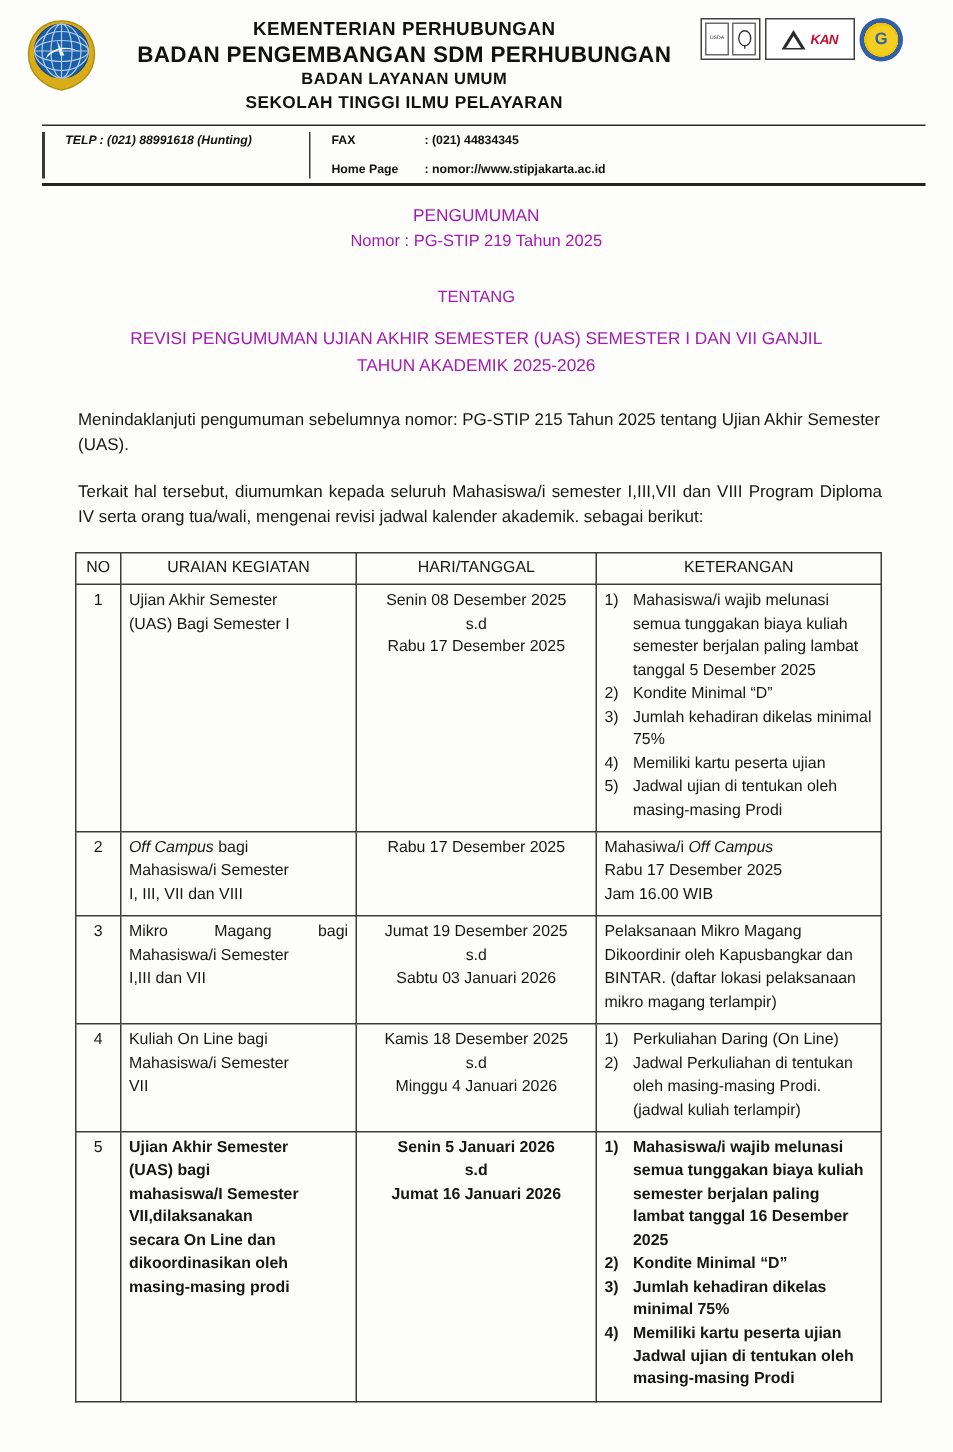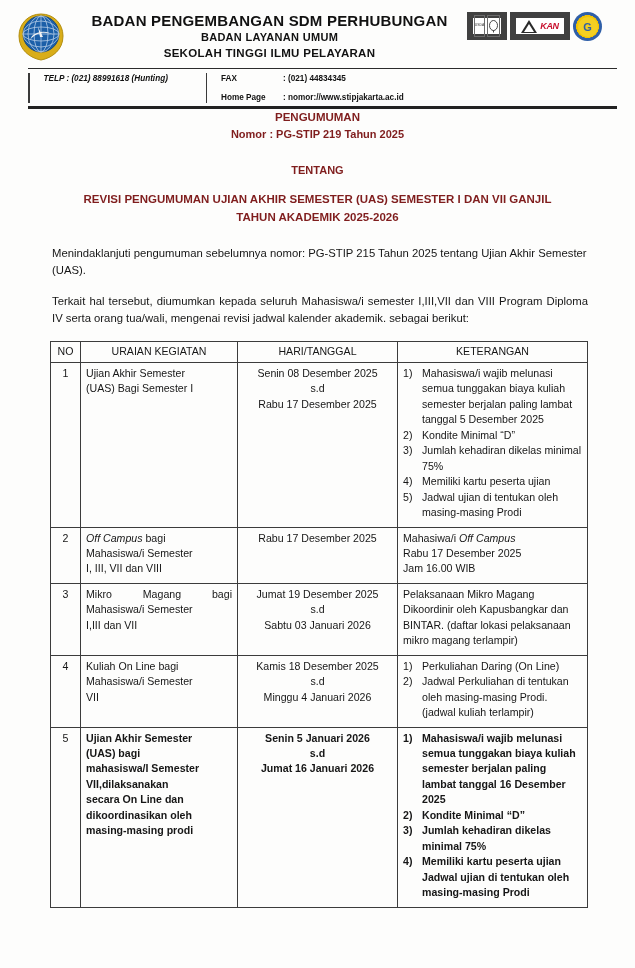--- a/index.html
+++ b/index.html
@@ -80,21 +80,21 @@
   }
   .badges {
     flex: 0 0 auto;
     width: 158px;
     display: flex;
     align-items: flex-start;
     gap: 3px;
     padding-top: 4px;
   }
   .badge-box {
-    border: 6px solid #404040;
+    border: 1px solid #404040;
     background: #fff;
     display: flex;
     align-items: center;
     justify-content: center;
     box-sizing: border-box;
   }
   .badge-a { width: 40px; height: 28px; gap: 2px; padding: 1px; }
   .badge-b { width: 60px; height: 28px; gap: 3px; padding: 1px; }
   .sub-cell {
     border: 1px solid #6b6b6b;
@@ -186,22 +186,22 @@
 
   .rule-thick {
     margin: 3px 8px 0 18px;
     height: 2.4px;
     background: #222;
   }
 
   
   .title-block {
     text-align: center;
-    color: #7f1d1d;
-    font-weight: bold;
+    margin-top: 12px;
+    color: #a21caf;
   }
   .t-pengumuman { font-size: 11.5px; line-height: 1.5; }
   .t-nomor { font-size: 11px; line-height: 1.5; }
   .t-tentang { font-size: 11px; margin-top: 20px; line-height: 1.5; text-align: center; }
   .t-subject {
     font-size: 11.5px;
     margin-top: 12px;
     line-height: 1.55;
     padding: 0 24px;
   }
@@ -283,20 +283,21 @@
               <line x1="7" y1="24" x2="43" y2="24"></line>
               <line x1="25" y1="6" x2="25" y2="42"></line>
             </g>
             <path d="M14 30 C20 22 30 21 38 25 C32 21 23 20 16 26 Z" fill="#f2f2f2"></path>
             <path d="M22 17 L27 27 L24 27 Z" fill="#f2f2f2"></path>
           </svg>
         </div>
       </div>
 
       <div class="lh-titles">
+        <div class="lh-line1">KEMENTERIAN PERHUBUNGAN</div>
         <div class="lh-line2">BADAN PENGEMBANGAN SDM PERHUBUNGAN</div>
         <div class="lh-line3">BADAN LAYANAN UMUM</div>
         <div class="lh-line4">SEKOLAH TINGGI ILMU PELAYARAN</div>
       </div>
 
       <div class="badges">
         <div class="badge-box badge-a">
           <div class="sub-cell">
             <div class="tiny-lbl">USDA</div>
           </div>

